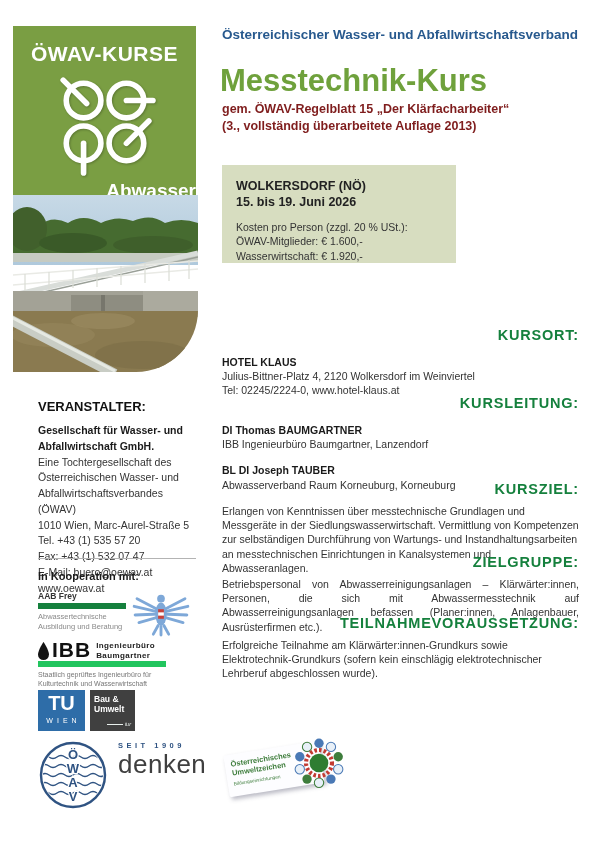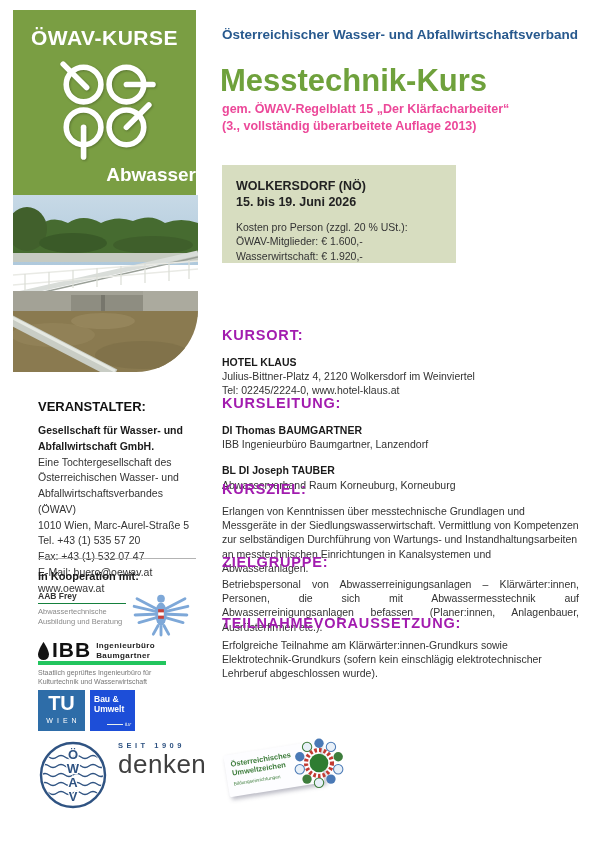--- a/index.html
+++ b/index.html
@@ -1,71 +1,71 @@
 <!DOCTYPE html>
 <html><head>
 <meta charset="utf-8">
 <style>
   html,body{margin:0;padding:0;background:#fff;}
   .page{position:relative;width:600px;height:848px;background:#fff;overflow:hidden;
         font-family:"Liberation Sans",sans-serif;color:#3b3b3b;}
 
   
-  .brand-box{position:absolute;left:13px;top:10px;width:183px;height:185px;background:#7A9E43;}
+  .brand-box{position:absolute;left:13px;top:26px;width:183px;height:185px;background:#7A9E43;}
   .brand-title{padding-top:16px;text-align:center;color:#fff;font-size:21px;font-weight:bold;letter-spacing:.5px;}
   .brand-logo{display:block;margin:8px auto 0;filter:drop-shadow(1px 1px 1px rgba(0,0,0,.25));}
   .brand-category{position:absolute;bottom:9px;width:100%;text-align:right;color:#fff;font-size:19px;font-weight:bold;}
 
   
   .photo{position:absolute;left:13px;top:195px;width:185px;height:177px;overflow:hidden;
          border-bottom-right-radius:62px;}
 
   
   .org-line{position:absolute;left:222px;top:27px;color:#27598E;font-size:13.5px;font-weight:bold;}
   .main-title{position:absolute;left:220px;top:55px;color:#6FA13C;font-size:31px;font-weight:bold;margin-top:8px;}
-  .subtitle{position:absolute;left:222px;top:101px;color:#ec4899;font-size:12.5px;font-weight:bold;line-height:1.35;}
+  .subtitle{position:absolute;left:222px;top:101px;color:#7f1d1d;font-size:12.5px;font-weight:bold;line-height:1.35;}
 
   .event-box{position:absolute;left:222px;top:165px;width:234px;height:98px;box-sizing:border-box;
              background:#D7DDC0;padding:13px 14px 0;}
   .event-loc,.event-date{font-size:12.5px;font-weight:bold;color:#222;line-height:1.3;}
   .event-costs{margin-top:9px;font-size:10.5px;line-height:1.4;color:#333;}
 
   .section{position:absolute;left:222px;width:357px;}
-  .sec-title{color:#a21caf;font-size:14.5px;font-weight:bold;letter-spacing:.8px;margin-bottom:7px;}
+  .sec-title{color:#15803d;font-size:14.5px;font-weight:bold;letter-spacing:.8px;margin-bottom:7px;text-align:right;}
   .body-txt{font-size:10.5px;line-height:1.35;color:#333;}
   .bold-line{font-size:10.5px;font-weight:bold;color:#1a1a1a;line-height:1.35;margin-top:12px;}
   .leader{margin-bottom:8px;}
   .justify{text-align:justify;}
 
   
   .veranstalter{position:absolute;left:38px;top:399px;width:162px;}
   .ver-title{font-size:13px;font-weight:bold;color:#111;margin-bottom:9px;}
   .ver-bold{font-size:10.5px;font-weight:bold;color:#1a1a1a;line-height:1.5;}
   .ver-line{font-size:10.5px;line-height:1.5;color:#333;}
 
   .divider{position:absolute;left:38px;top:558px;width:158px;height:1px;background:#b3b3b3;}
   .koop-title{position:absolute;left:38px;top:570px;font-size:11px;font-weight:bold;color:#1a1a1a;}
 
   
   .aab{position:absolute;left:38px;top:591px;width:162px;display:flex;}
   .aab-text{width:94px;}
-  .aab-name{font-size:8.5px;font-weight:bold;color:#333;padding-bottom:2px;border-bottom:1px solid #15803d;margin-bottom:3px;width:88px;}
+  .aab-name{font-size:8.5px;font-weight:bold;color:#333;padding-bottom:2px;border-bottom:6px solid #15803d;margin-bottom:3px;width:88px;}
   .aab-desc{font-size:7.5px;color:#8a8a8a;line-height:1.3;}
 
   .ibb{position:absolute;left:38px;top:641px;width:160px;}
-  .ibb-row{display:flex;align-items:flex-end;border-bottom:4px solid #22c55e;padding-bottom:1px;width:128px;}
+  .ibb-row{display:flex;align-items:flex-end;border-bottom:6px solid #22c55e;padding-bottom:1px;width:128px;}
   .ibb-abbr{font-size:21px;font-weight:bold;color:#111;letter-spacing:1px;line-height:.9;margin:0 5px 0 3px;}
   .ibb-name{font-size:8px;font-weight:bold;color:#222;line-height:1.2;letter-spacing:.4px;}
   .ibb-desc{margin-top:3px;font-size:7px;color:#777;line-height:1.3;}
 
   .tu-row{position:absolute;left:38px;top:690px;display:flex;gap:5px;}
   .tu-box{width:47px;height:41px;background:#2E6DA8;color:#fff;text-align:center;}
   .tu-abbr{font-size:20px;font-weight:bold;line-height:1.1;padding-top:2px;}
   .tu-city{font-size:7px;letter-spacing:4px;padding-left:4px;margin-top:3px;}
-  .bu-box{width:45px;height:41px;background:#1d4ed8;color:#fff;box-sizing:border-box;padding:4px 4px 0;}
+  .bu-box{width:45px;height:41px;background:#404040;color:#fff;box-sizing:border-box;padding:4px 4px 0;}
   .bu-line{font-size:8.5px;font-weight:bold;line-height:1.2;}
   .bu-suffix{margin-top:7px;display:flex;align-items:center;justify-content:flex-end;gap:2px;}
   .bu-dash{display:inline-block;width:16px;height:1px;background:#e8efec;}
   .bu-small{font-size:5.5px;font-style:italic;color:#eef4f1;}
 
   
   .footer{position:absolute;left:0;top:738px;width:600px;height:90px;}
   .seal{position:absolute;left:38px;top:2px;}
   .slogan{position:absolute;left:118px;top:1px;color:#3f3f3f;}
   .slogan-w{font-size:26px;line-height:1.05;letter-spacing:.5px;}

